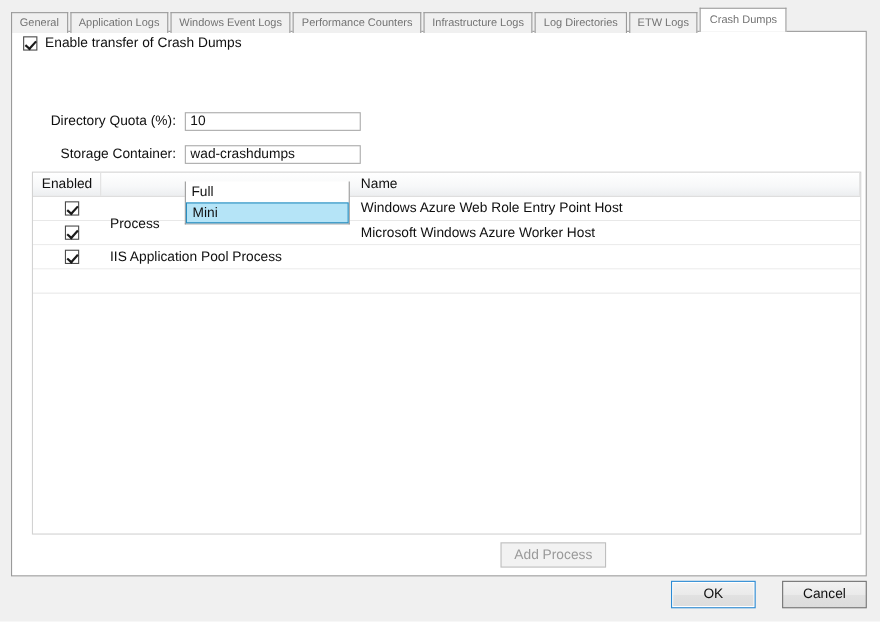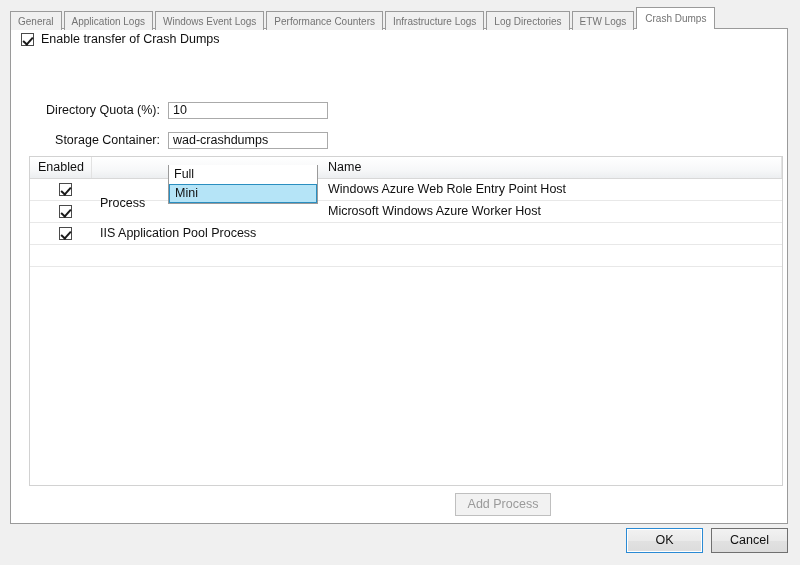--- a/index.html
+++ b/index.html
@@ -301,21 +301,21 @@
     background: #f2f2f2;
   }
   .btn-addproc { margin-left: 8px; width: 96px; }
 
   
   .dlg-buttons {
     position: absolute;
     right: 12px;
     bottom: 12px;
     display: flex;
-    gap: 8px;
+    gap: 24px;
     z-index: 5;
   }
   .btn-dlg {
     width: 77px;
     height: 25px;
     box-sizing: border-box;
     border: 1px solid #707070;
     background: linear-gradient(to bottom, #f2f2f2 0%, #eaeaea 50%, #e1e1e1 51%, #dcdcdc 100%);
     font-size: 12.5px;
     color: #101010;

